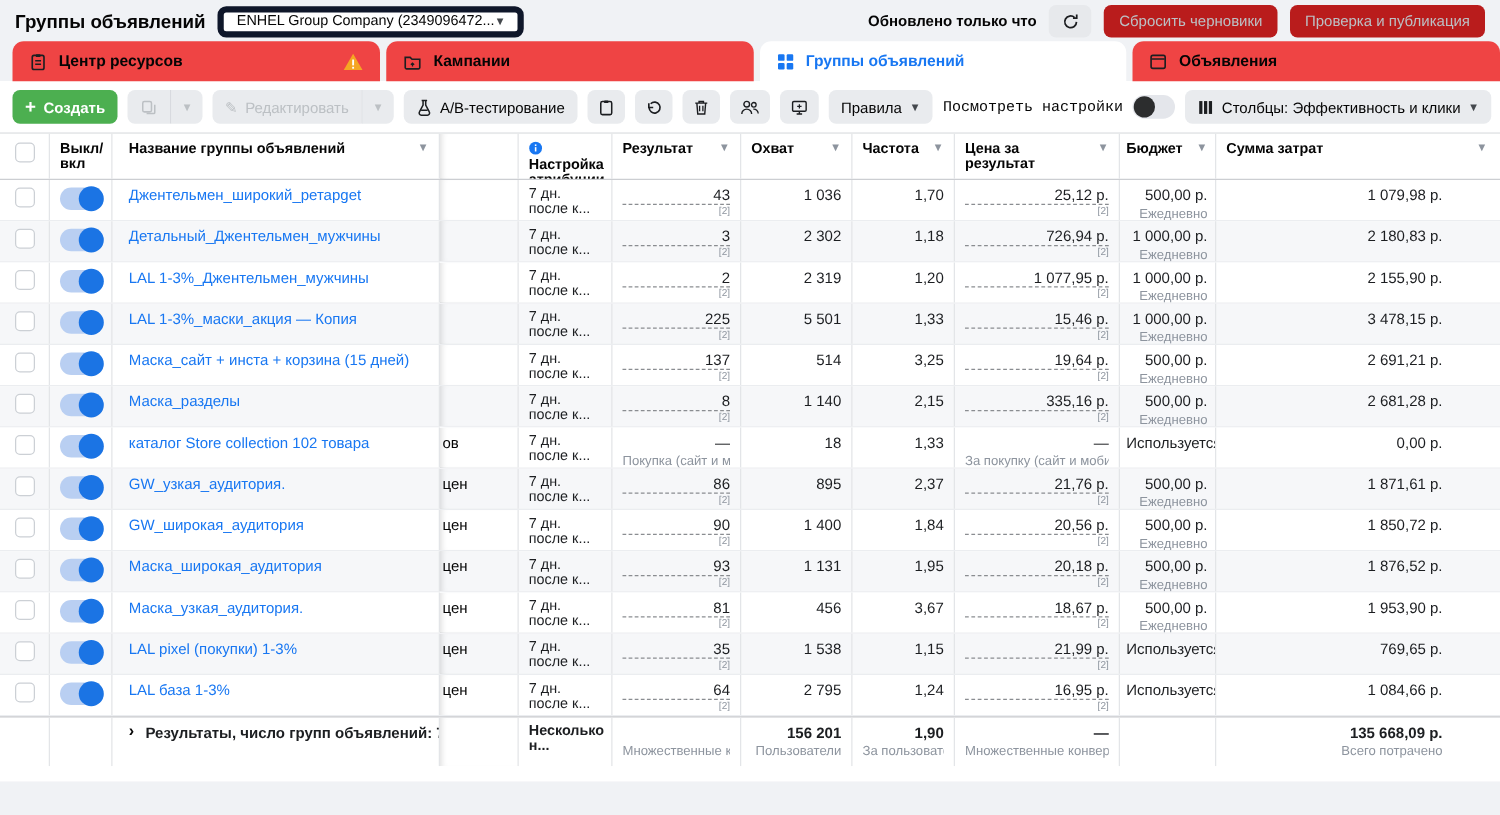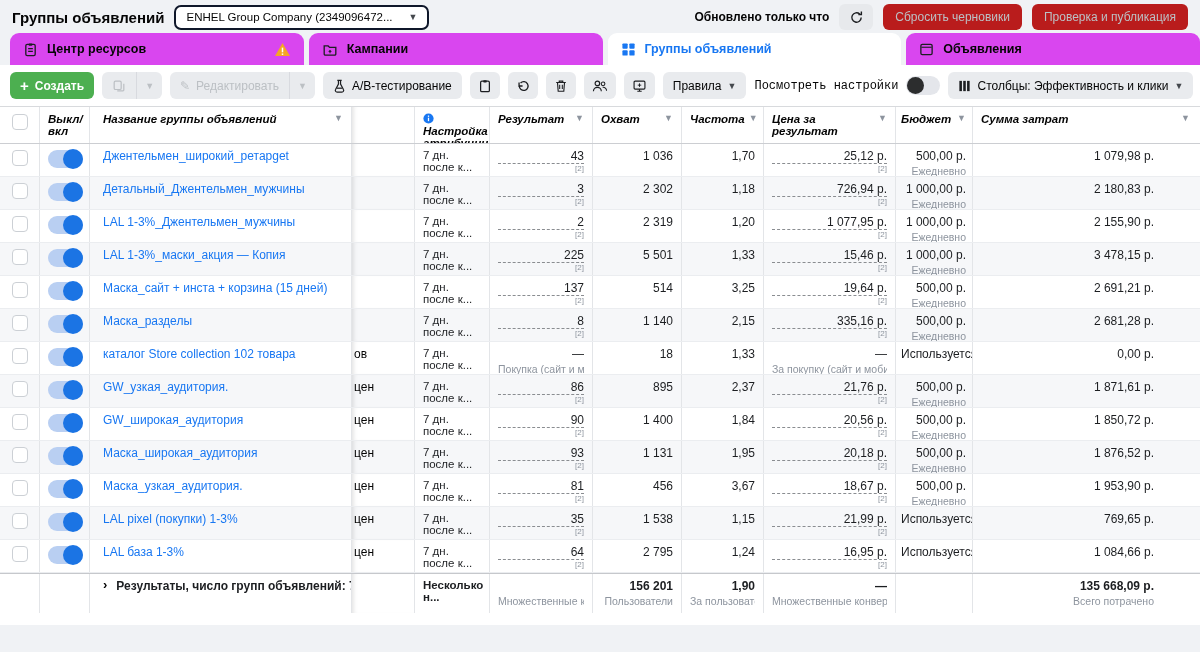--- a/index.html
+++ b/index.html
@@ -8,31 +8,31 @@
     font-family: "Liberation Sans", "DejaVu Sans", sans-serif;
     font-size: 12px;
     color:#1c1e21;
     background:#f0f2f5;
     --blue:#1877f2;
     --green:#4caf50;
     --orange:#f5a623;
   }
   .topbar { display:flex; align-items:center; height:32px; padding:2px 12px 0; gap:10px; }
   .page-title { font-weight:bold; font-size:15px; color:#050505; white-space:nowrap; }
-  .account-pill { display:flex; align-items:center; gap:16px; background:#fff; border:2px solid #0f172a; border-radius:7px; height:25px; padding:0 10px; font-size:11.5px; color:#050505; cursor:pointer; white-space:nowrap; }
+  .account-pill { display:flex; align-items:center; gap:0; background:#fff; border:5px solid #0f172a; border-radius:7px; height:25px; padding:0 10px; font-size:11.5px; color:#050505; cursor:pointer; white-space:nowrap; }
   .caret { font-size:9px; color:#44484d; }
   .spacer { flex:1; }
   .updated { font-weight:bold; font-size:12px; color:#050505; white-space:nowrap; }
   .icon-btn { background:#e7e9ec; border:none; border-radius:6px; width:34px; height:26px; display:flex; align-items:center; justify-content:center; cursor:pointer; }
   .gray-btn { background:#b91c1c; border:none; border-radius:6px; height:26px; padding:0 12px; color:#bcc0c4; font-size:12px; white-space:nowrap; }
   .search-row { display:flex; gap:6px; padding:3px 10px 7px; align-items:center; }
   .search-box { flex:1; background:#fff; border-radius:8px; height:28px; display:flex; align-items:center; padding:0 10px; gap:8px; color:#8a8d91; }
   .date-box { background:#fff; border-radius:8px; height:28px; display:flex; align-items:center; padding:0 12px; font-size:11.5px; color:#050505; white-space:nowrap; border:none; }
   .tabs { display:flex; gap:5px; padding:0 0 0 10px; height:33px; align-items:flex-end; }
-  .tab { flex:1; height:32px; background:#d946ef; border-radius:9px 9px 0 0; display:flex; align-items:center; gap:9px; padding:0 13px; font-weight:bold; font-size:12.5px; color:#050505; cursor:pointer; }
+  .tab { flex:1; height:32px; background:#ef4444; border-radius:9px 9px 0 0; display:flex; align-items:center; gap:9px; padding:0 13px; font-weight:bold; font-size:12.5px; color:#050505; cursor:pointer; }
   .tab.active { background:#fff; color:var(--blue); }
   .tab .warn { margin-left:auto; }
   .content { background:#fff; }
   .toolbar { display:flex; align-items:center; gap:8px; padding:7px 10px; background:#fff; }
   .btn { height:27px; border-radius:6px; background:#e9ebee; display:inline-flex; align-items:center; gap:6px; padding:0 10px; font-size:12px; color:#050505; border:none; white-space:nowrap; cursor:pointer; }
   .btn.disabled { color:#bcc0c4; }
   .btn.green { background:var(--green); color:#fff; font-weight:bold; }
   .split { display:inline-flex; }
   .split .main { border-radius:6px 0 0 6px; }
   .split .arrow { border-radius:0 6px 6px 0; border-left:1px solid #d8dadf; padding:0 8px; }
@@ -51,21 +51,21 @@
   .c-clip { width:63px; padding:5px 2px; box-shadow: inset 5px 0 5px -4px rgba(0,0,0,.14); font-size:12px; color:#050505; }
   .c-attr { width:75px; font-size:11.5px; }
   .c-res { width:103px; }
   .c-reach { width:89px; }
   .c-freq { width:82px; }
   .c-cost { width:132px; }
   .c-bud { width:77px; padding-left:5px; padding-right:6px; }
   .c-spent { flex:1; padding-right:46px; }
   .num { text-align:right; }
   .thead { height:37px; border-bottom:1px solid #ccced2; font-weight:bold; font-size:11.5px; color:#050505; background:#fff; align-items:stretch; }
-  .hcell { display:flex; align-items:flex-start; padding-top:6px;font-style:italic; }
+  .hcell { display:flex; align-items:flex-start; padding-top:6px; }
   .hspread { justify-content:space-between; }
   .scaret { color:#8d949e; font-size:9px; margin-left:4px; }
   .trow { height:33px; border-bottom:1px solid #ebedf0; background:#fff; }
   .trow:nth-child(even) { background:#f6f7f9; }
   .checkbox { width:16px; height:16px; border:1px solid #ccd0d5; border-radius:4px; background:#fff; display:inline-block; margin-top:1px; cursor:pointer; }
   .toggle { width:35px; height:18px; border-radius:10px; background:#b9cff2; position:relative; display:inline-block; cursor:pointer; margin-top:1px; }
   .toggle .knob { position:absolute; right:0px; top:-1px; width:20px; height:20px; border-radius:50%; background:#1b74e4; }
   .name-link { color:var(--blue); font-size:12px; cursor:pointer; white-space:nowrap; }
   .l1 { white-space:nowrap; }
   .sub { color:#8d949e; font-size:10.5px; margin-top:2px; white-space:nowrap; overflow:hidden; }

